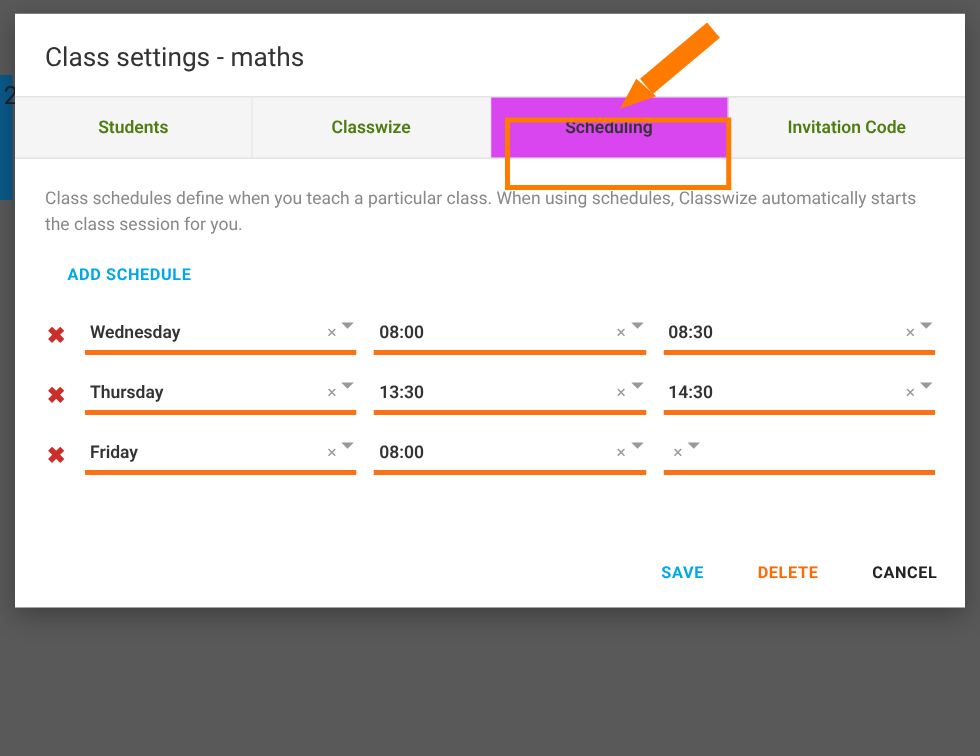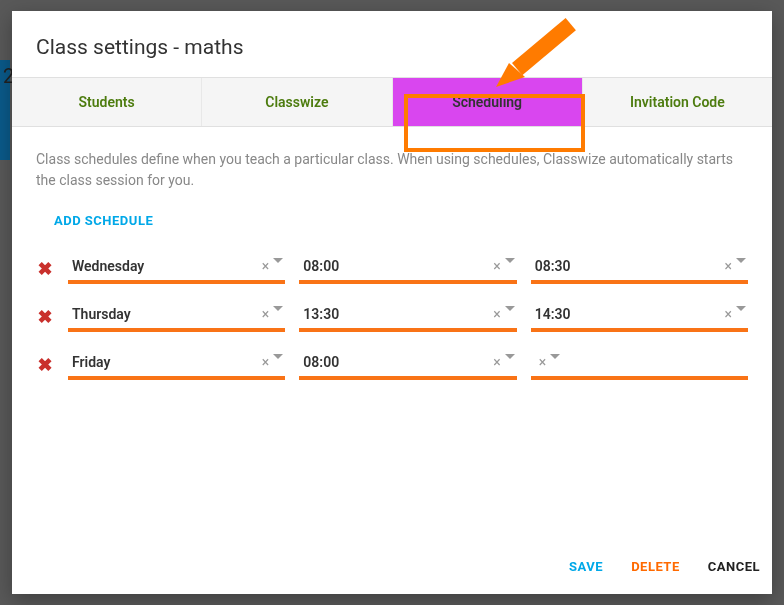--- a/index.html
+++ b/index.html
@@ -28,21 +28,21 @@
       left: 3px;
       top: 64px;
       color: #222;
       font-size: 20px;
     }
     .modal {
       position: absolute;
       left: 12px;
       top: 11px;
       width: 760px;
-      height: 583px;
+      height: 475px;
       background: #fff;
       box-shadow: 0 6px 20px rgba(0,0,0,0.3);
       display: flex;
       flex-direction: column;
     }
     .modal-header {
       padding: 24px 24px 18px 24px;
     }
     .modal-title {
       font-size: 21px;
@@ -131,22 +131,22 @@
       width: 0;
       height: 0;
       border-left: 5px solid transparent;
       border-right: 5px solid transparent;
       border-top: 5px solid #999;
       cursor: pointer;
     }
     .footer {
       display: flex;
       justify-content: flex-end;
-      gap: 28px;
-      padding: 20px 12px;
+      gap: 43px;
+      padding: 20px 22px;
     }
     .footer-btn {
       font-size: 13px;
       font-weight: 700;
       letter-spacing: 0.5px;
       cursor: pointer;
     }
     .btn-save { color: #00a8e8; }
     .btn-delete { color: #ff6a00; }
     .btn-cancel { color: #222; }

